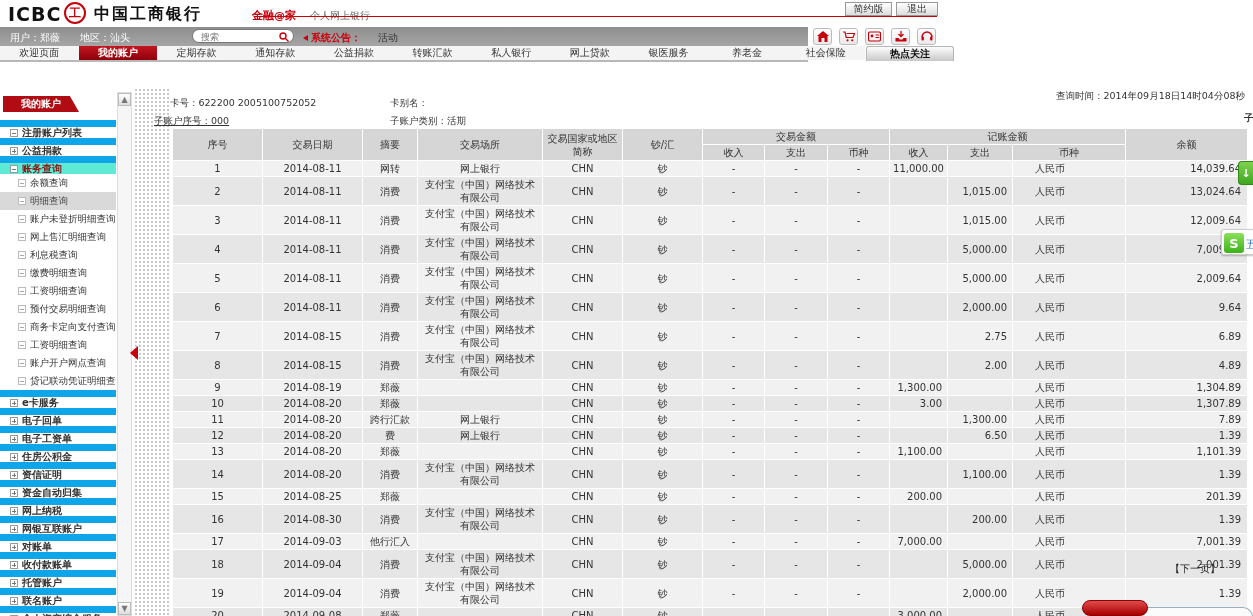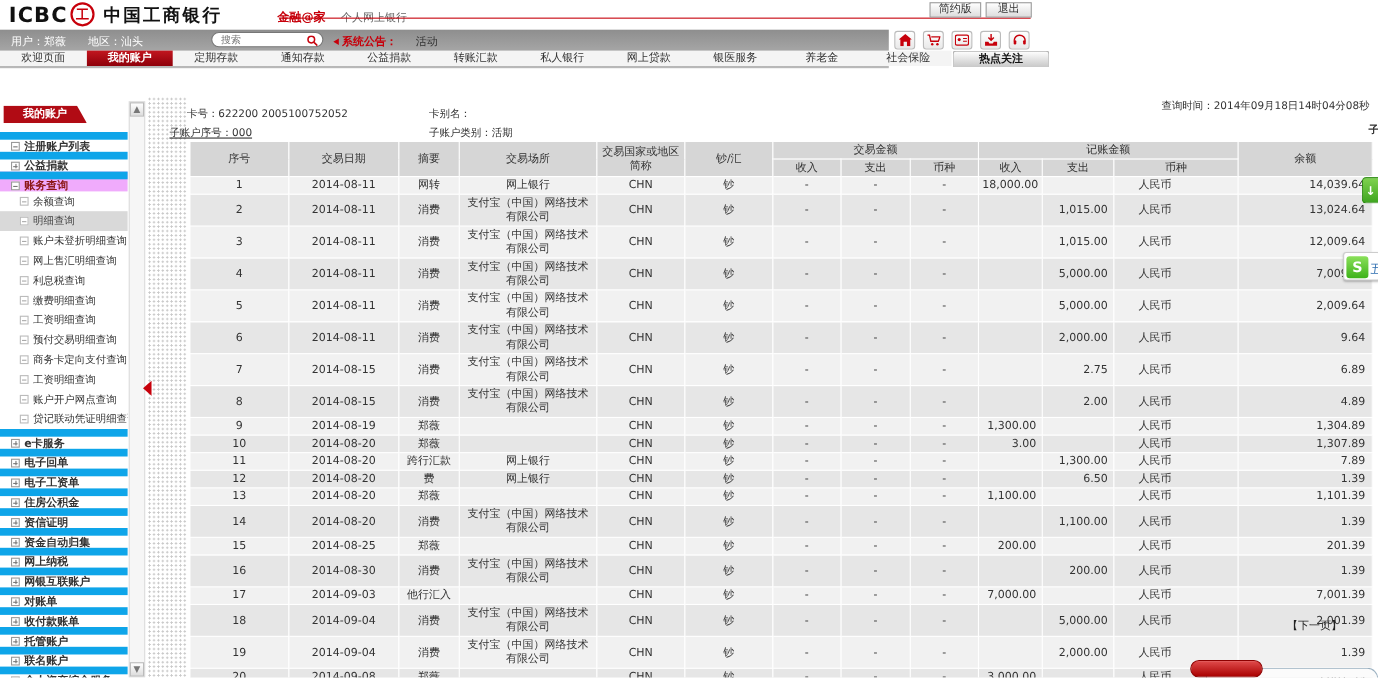--- a/index.html
+++ b/index.html
@@ -53,21 +53,21 @@
 
   
   .sidebar { position:absolute; left:0; top:88px; width:133px; height:528px; background:#fff; }
   .sb-title { position:absolute; left:3px; top:8px; width:76px; height:16px; background:#b10b14; color:#fff;
               font-weight:bold; font-size:10px; text-align:center; line-height:16px;
               clip-path:polygon(0 0,88% 0,100% 100%,0 100%); }
   .sb-list { position:absolute; left:0; top:32px; width:116px; }
   .sb-item { display:flex; align-items:center; gap:4px; height:18px; padding-left:18px;
              font-size:9.5px; color:#333; white-space:nowrap; cursor:pointer; overflow:hidden; }
   .sb-item.bold { font-weight:bold; font-size:10px; padding-left:10px; border-top:7px solid #0ea5e9; }
-  .sb-item.hl-pink { background:#f0abfc; color:#8c1717; }
+  .sb-item.hl-pink { background:#5eead4; color:#8c1717; }
   .sb-item.hl-gray { background:#d9d9d9; color:#444; }
   .sb-box { flex:0 0 auto; width:8px; height:8px; border:1px solid #999; background:#fff; position:relative; }
   .sb-box::after { content:""; position:absolute; left:1px; top:3px; width:4px; height:1px; background:#777; }
   .sb-box.plus::before { content:""; position:absolute; left:3px; top:1px; width:1px; height:4px; background:#777; }
   .sb-box.leaf { border-color:#bbb; } .sb-box.leaf::after { background:#aaa; }
   .sb-scroll { position:absolute; left:117px; top:4px; width:15px; height:524px; background:#f6f6f6; border:1px solid #ddd; }
   .sb-arrow { position:absolute; left:0; width:13px; height:13px; background:linear-gradient(#fff,#ddd);
               border:1px solid #bbb; color:#777; font-size:8px; text-align:center; line-height:12px; cursor:pointer; }
   .sb-up { top:0; } .sb-down { bottom:0; }
 
@@ -368,21 +368,21 @@
       <tr>
         <td class="c0">1</td>
         <td class="c1">2014-08-11</td>
         <td class="c2">网转</td>
         <td class="c3">网上银行</td>
         <td class="c4">CHN</td>
         <td class="c5">钞</td>
         <td class="c6">-</td>
         <td class="c7">-</td>
         <td class="c8">-</td>
-        <td class="c9">18,000.00</td>
+        <td class="c9">11,000.00</td>
         <td class="c10"></td>
         <td class="c11">人民币</td>
         <td class="c12">14,039.64</td>
       </tr>
       <tr>
         <td class="c0">2</td>
         <td class="c1">2014-08-11</td>
         <td class="c2">消费</td>
         <td class="c3">支付宝（中国）网络技术有限公司</td>
         <td class="c4">CHN</td>

